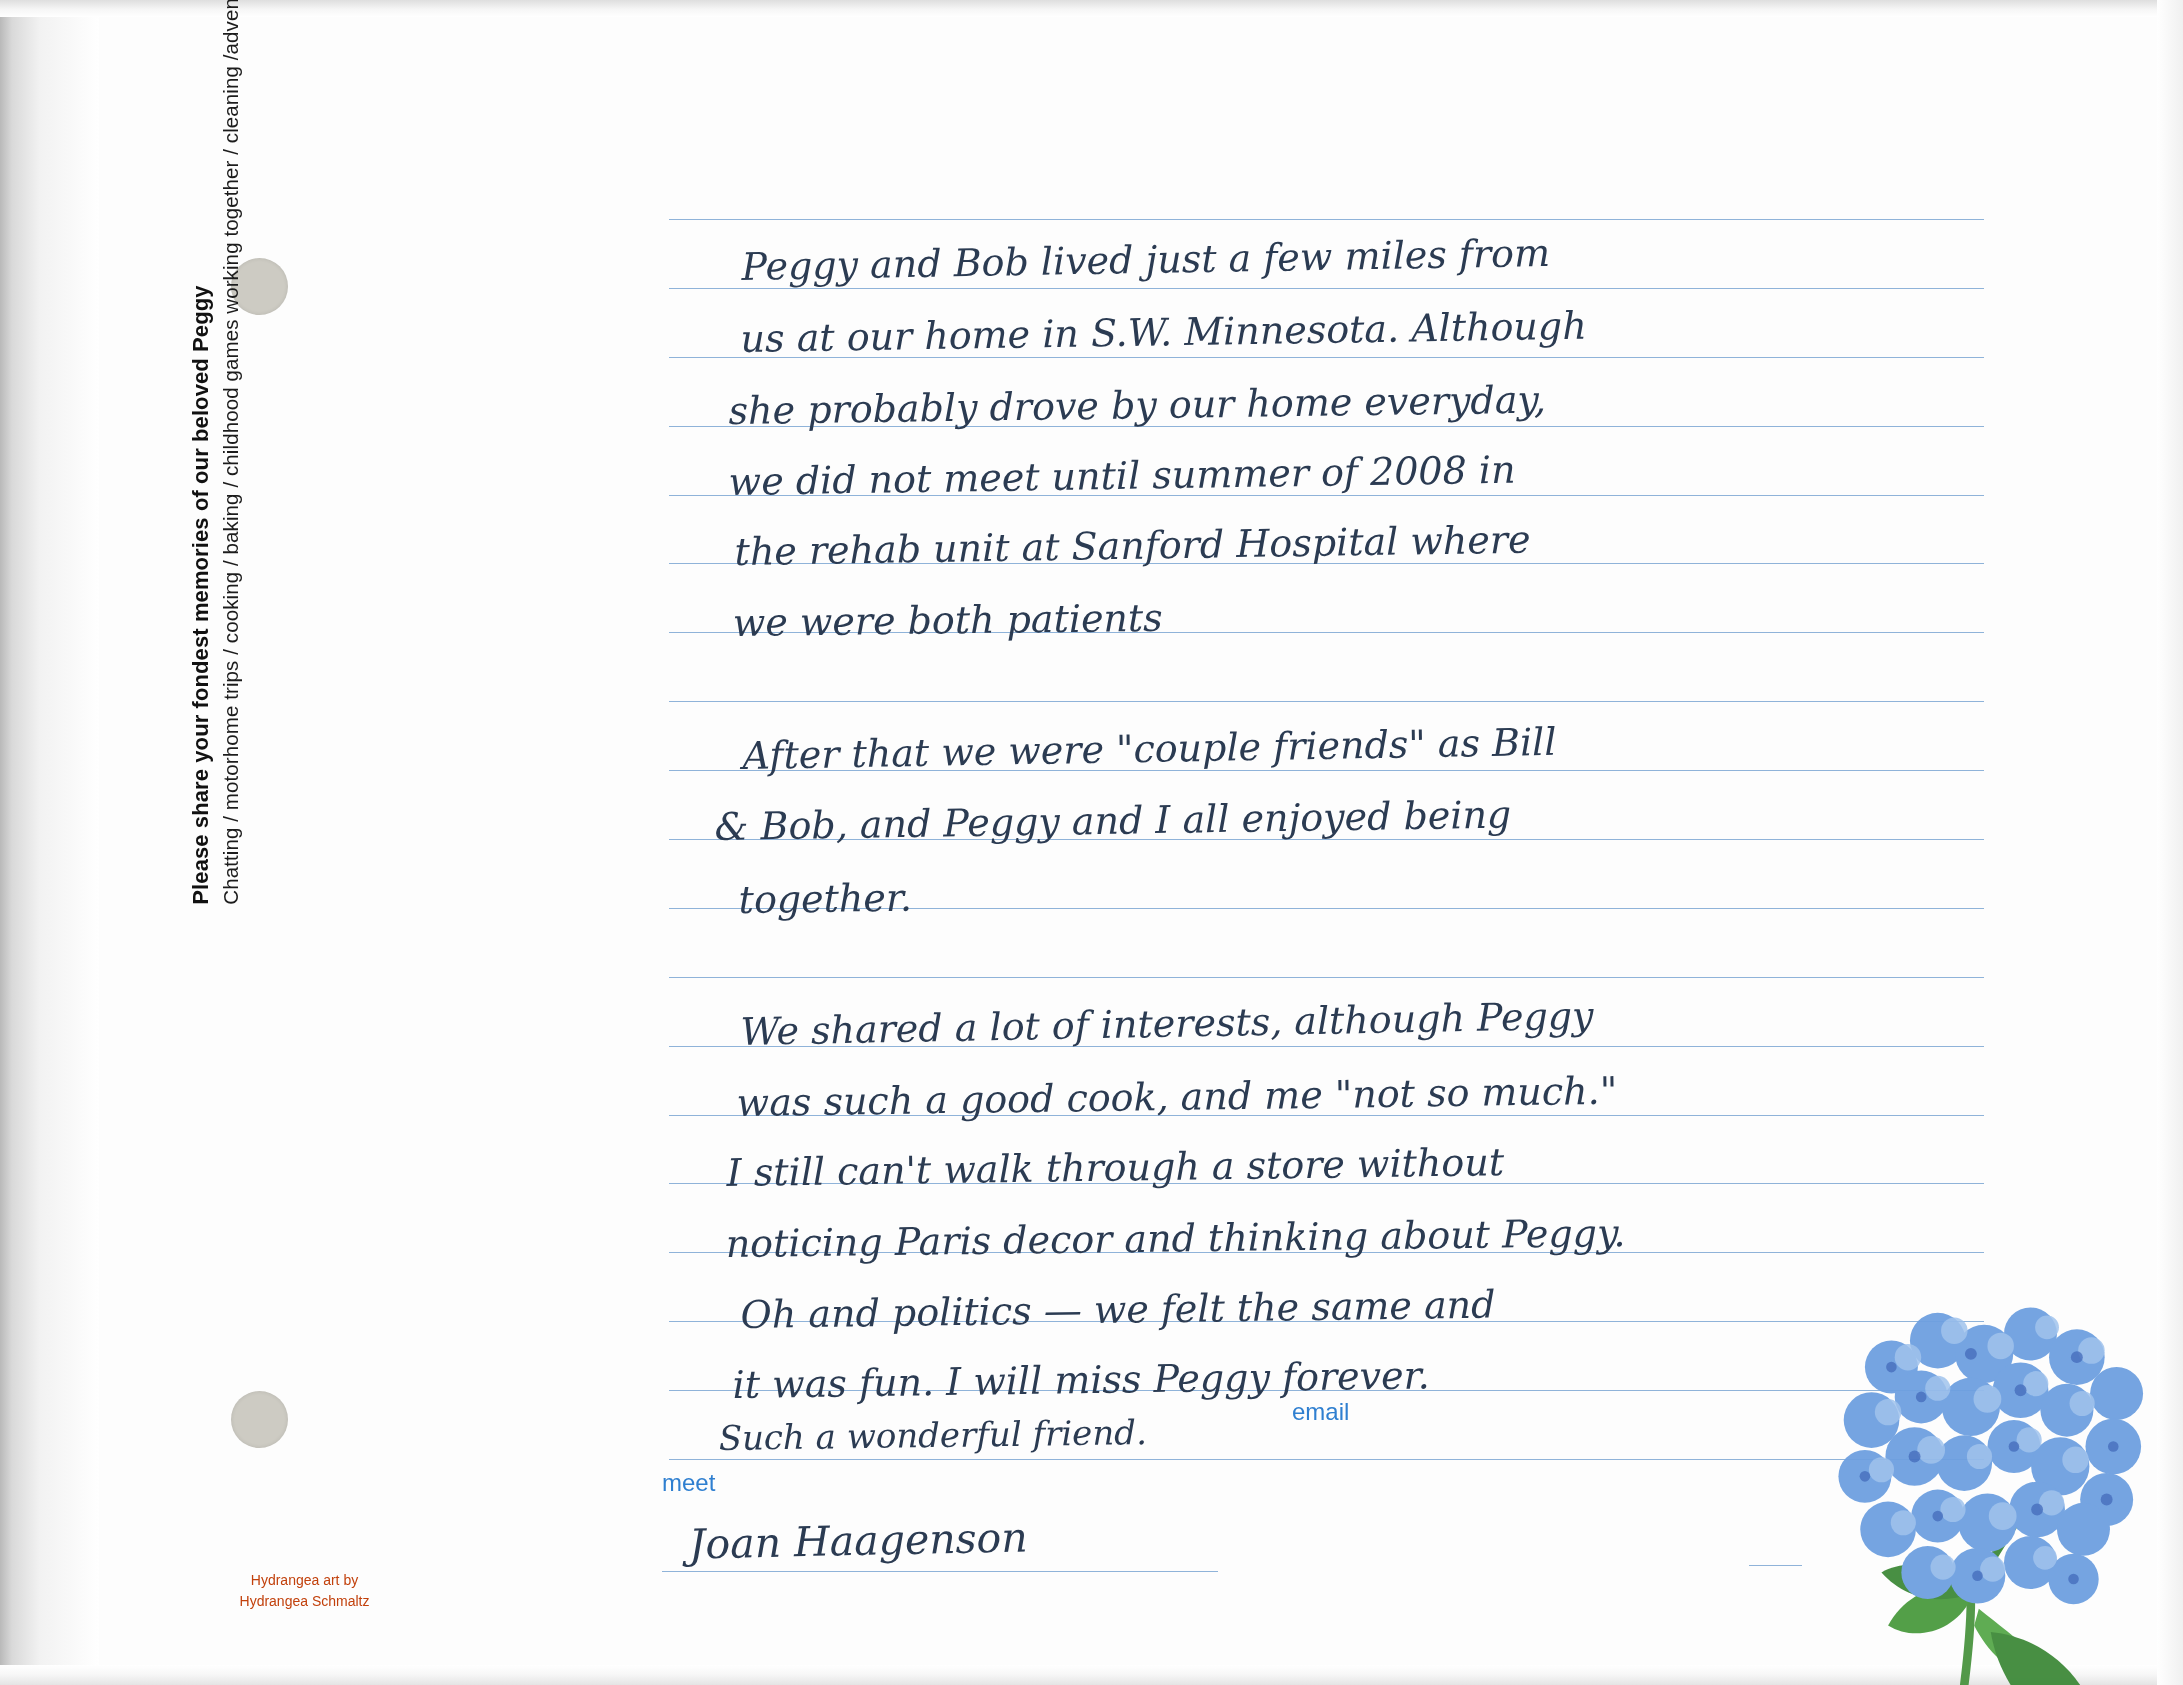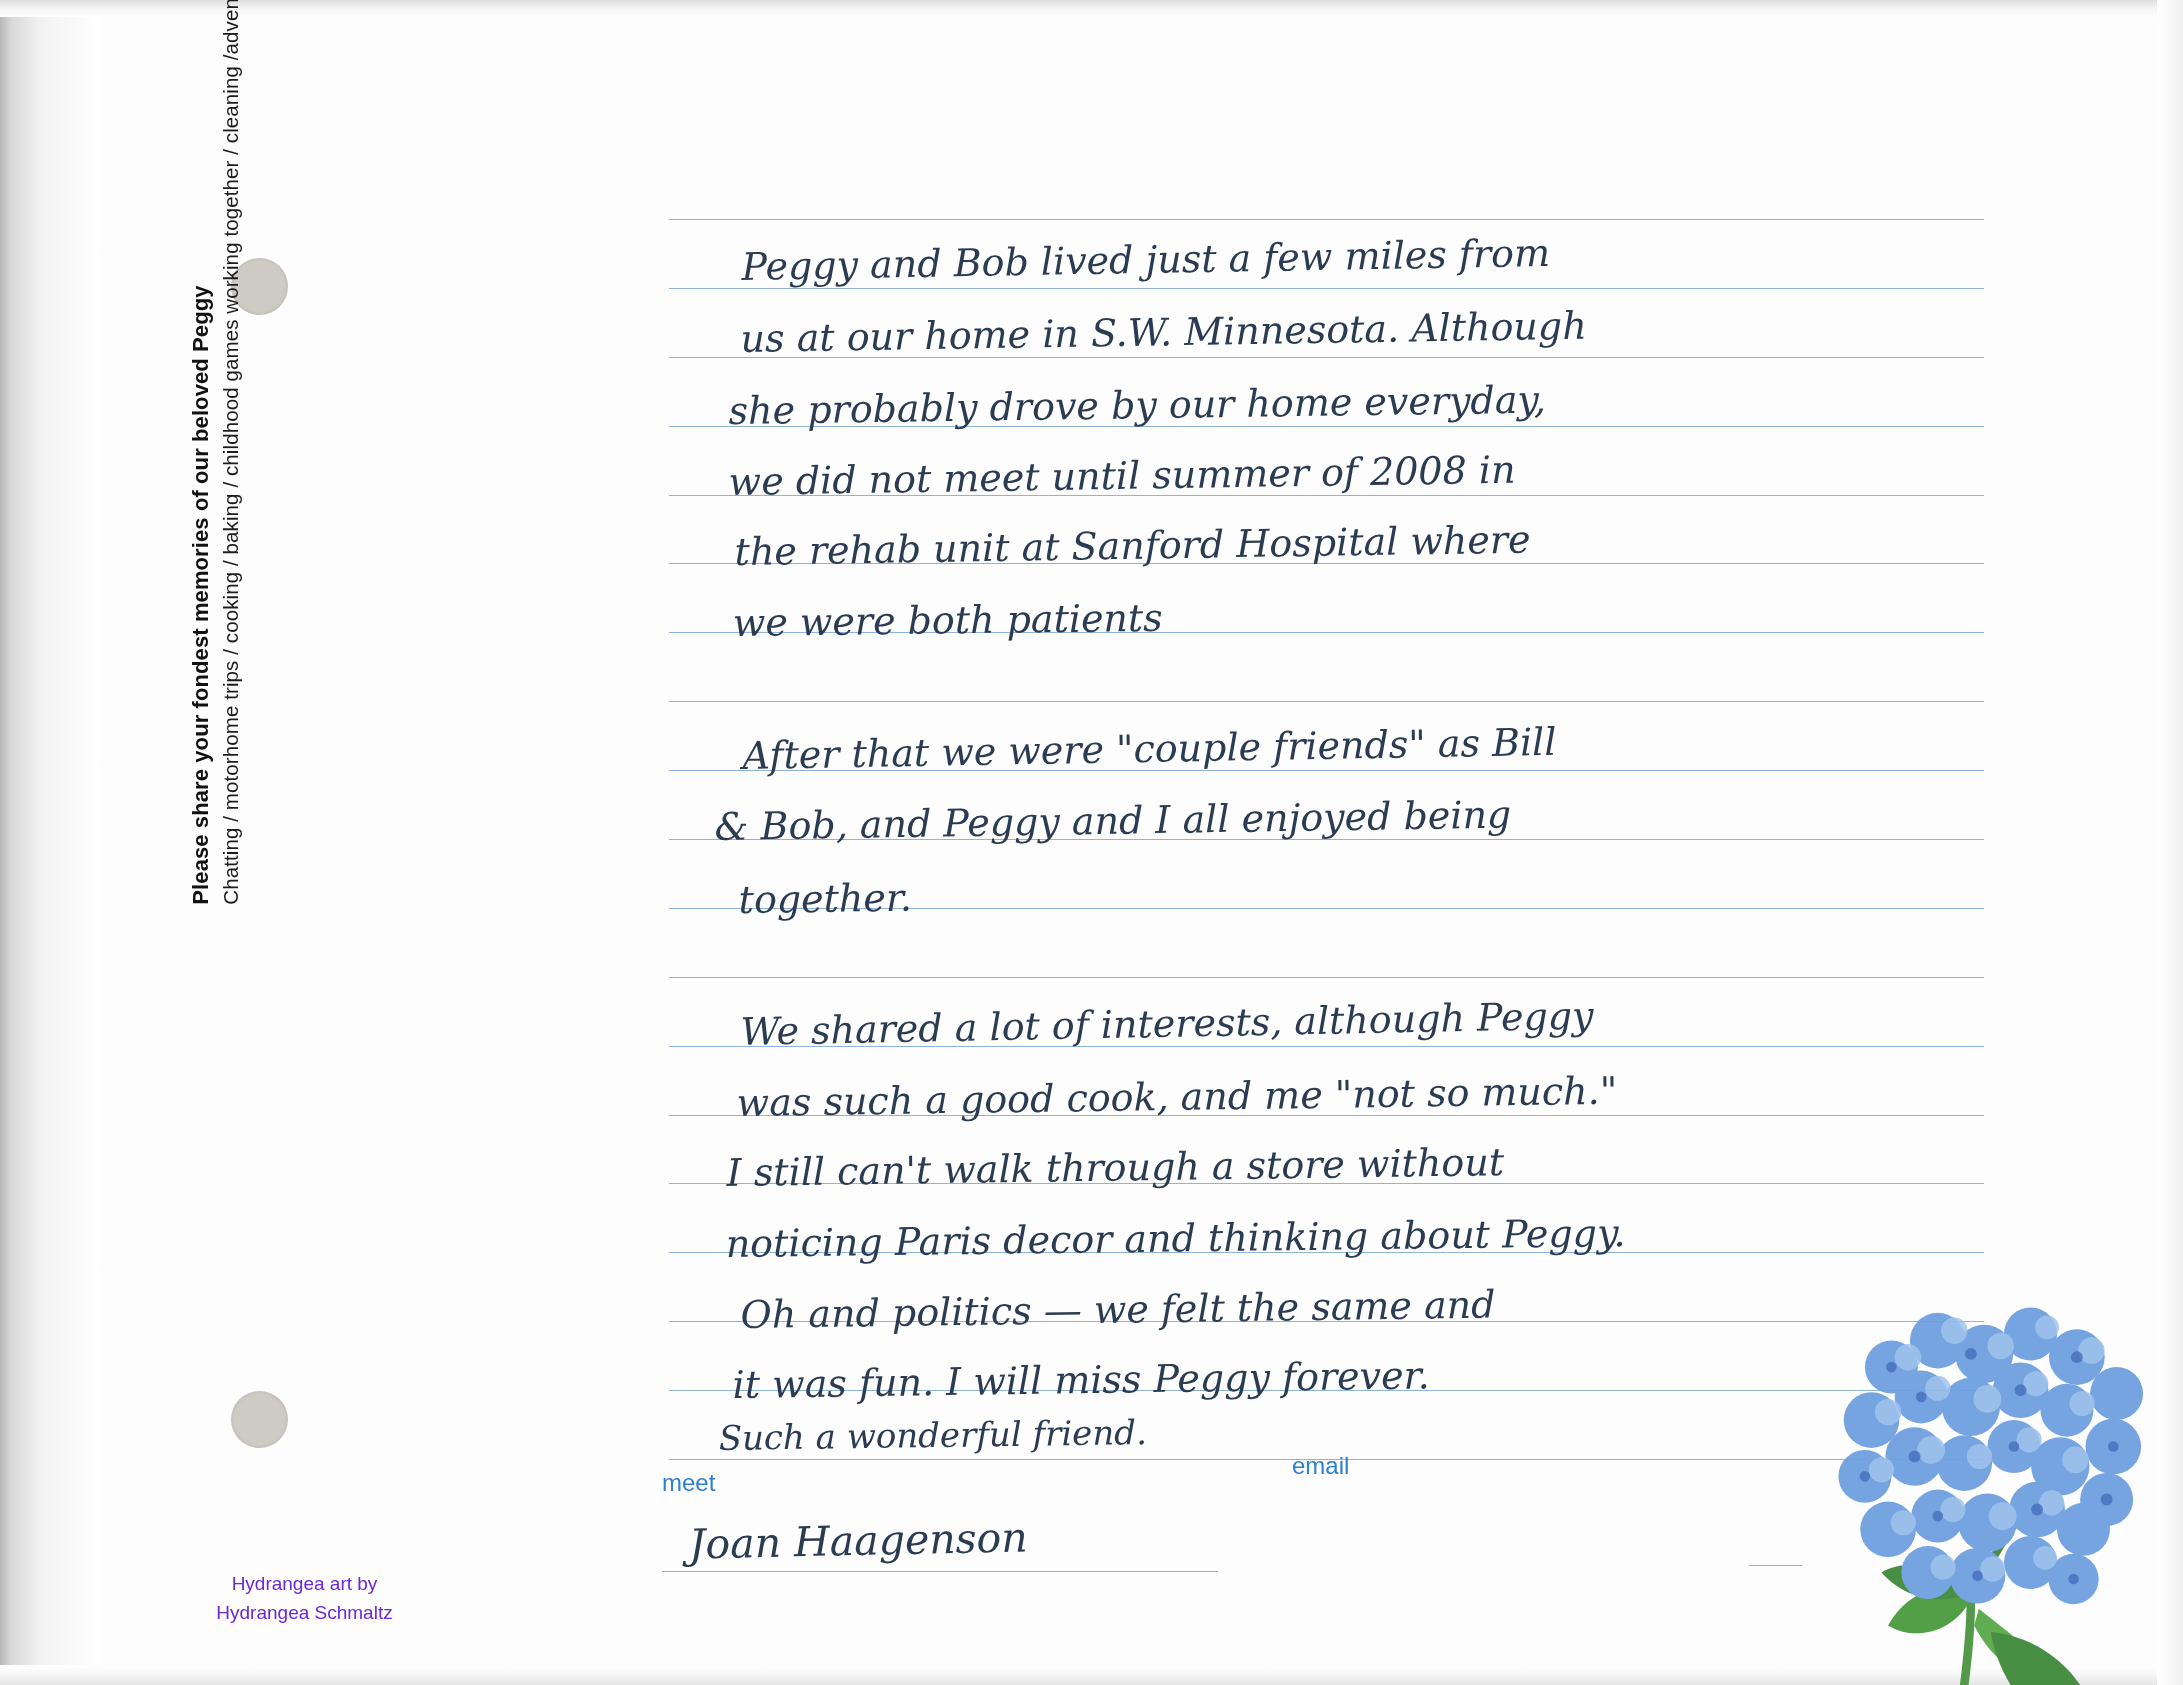--- a/index.html
+++ b/index.html
@@ -78,22 +78,22 @@
     white-space: nowrap;
   }
 
   
   .credit {
     position: absolute;
     left: 195px;
     top: 1570px;
     width: 219px;
     text-align: center;
-    font-size: 19px;
-    color: #6d28d9;
+    font-size: 14px;
+    color: #c2410c;
     line-height: 1.5;
   }
 
   
   .ruled-area {
     position: absolute;
     left: 669px;
     top: 219px;
     width: 1315px;
     height: 1259px;
@@ -205,21 +205,21 @@
 
   <div class="hand hw1" style="left:741px; top:1010px; transform:rotate(-1.1deg);">We shared a lot of interests, although Peggy</div>
   <div class="hand hw1" style="left:737px; top:1081px; transform:rotate(-0.8deg);">was such a good cook, and me "not so much."</div>
   <div class="hand hw1" style="left:727px; top:1151px; transform:rotate(-0.8deg);">I still can't walk through a store without</div>
   <div class="hand hw1" style="left:726px; top:1222px; transform:rotate(-0.7deg);">noticing Paris decor and thinking about Peggy.</div>
   <div class="hand hw1" style="left:741px; top:1293px; transform:rotate(-0.8deg);">Oh and politics — we felt the same and</div>
   <div class="hand hw1" style="left:733px; top:1363px; transform:rotate(-0.8deg);">it was fun. I will miss Peggy forever.</div>
   <div class="hand" style="left:719px; top:1418px; font-size:34px; transform:rotate(-0.8deg);">Such a wonderful friend.</div>
 
   <div class="field-label" style="left:662px; top:1469px;">meet</div>
-  <div class="field-label" style="left:1292px; top:1452px;">email</div>
+  <div class="field-label" style="left:1292px; top:1398px;">email</div>
 
   <div class="sig" style="left:689px; top:1517px; transform:rotate(-1.2deg);">Joan Haagenson</div>
   <div class="sig-line" style="left:662px; top:1571px; width:556px;"></div>
   <div class="sig-line" style="left:1749px; top:1565px; width:53px;"></div>
 
   <svg class="hydrangea" viewBox="0 0 620 690">
     <g opacity="0.95">
 
       <path d="M300 560 C 330 500, 360 450, 395 410" stroke="#3f8a3a" stroke-width="12" fill="none" stroke-linecap="round"></path>
       <path d="M300 560 C 300 610, 295 650, 290 690" stroke="#4a9440" stroke-width="13" fill="none" stroke-linecap="round"></path>

